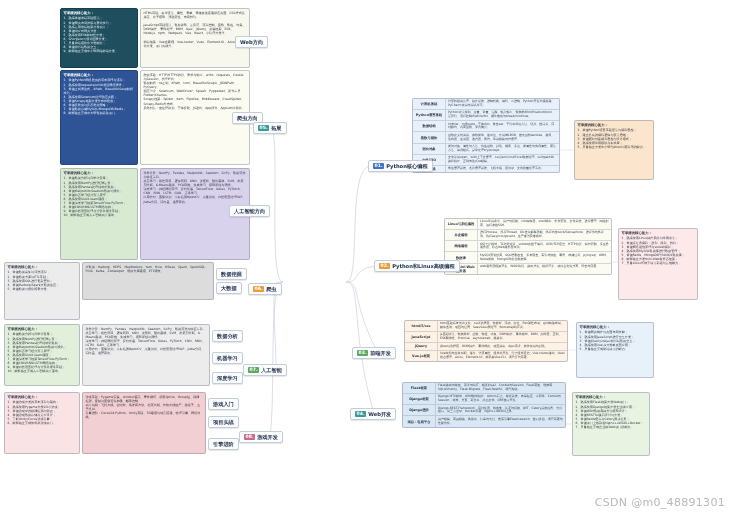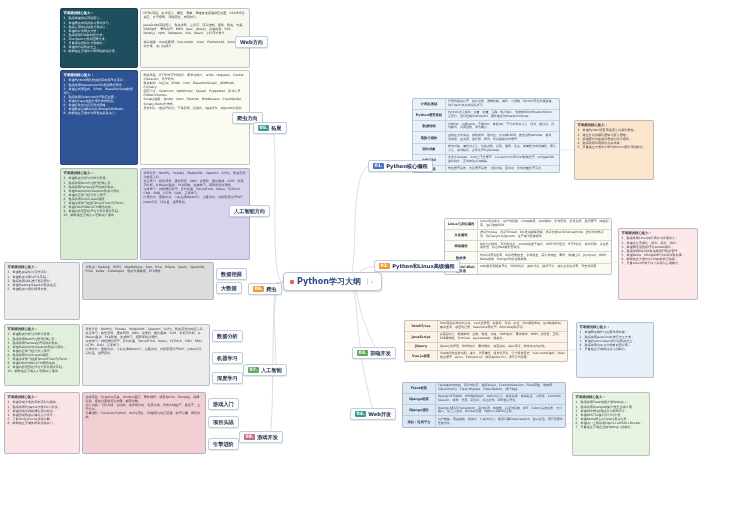--- a/index.html
+++ b/index.html
@@ -293,25 +293,20 @@
   </div>
   <div class="chip c-pink" style="left:208px;top:438px;">
     <span>引擎进阶</span>
   </div>
 
   <div class="chip c-pink" style="left:239px;top:431px;">
     <span class="num">08.</span>
     <span>游戏开发</span>
   </div>
 
-  <div class="center-node">
-    <span class="center-dot"></span>
-    <span>Python学习大纲</span>
-    <span class="center-caret">›</span>
-  </div>
 
   <div class="chip" style="left:368px;top:160px;">
     <span class="num">01.</span>
     <span>Python核心编程</span>
   </div>
 
   <div class="tbl bg-blue2" style="left:412px;top:98px;width:148px;">
     <div class="row">
       <div class="k">计算机基础</div>
       <div class="v">计算机组成原理、操作系统、进制转换、编码、二进制、Python开发环境搭建、PyCharm使用与调试技巧。</div>
@@ -451,13 +446,14 @@
     <span class="ttl">可掌握的核心能力：</span>
     <span style="white-space:pre-line;">1、熟练使用Flask框架开发Web项目；
 2、熟练使用Django框架开发企业级应用；
 3、掌握ORM数据库操作与模型设计；
 4、掌握RESTful接口设计与开发；
 5、掌握Redis缓存与Celery异步任务；
 6、掌握项目上线部署Nginx+uWSGI+Docker；
 7、具备独立完成企业级Web项目的能力。</span>
   </div>
 
+  <div class="watermark">CSDN @m0_48891301</div>
 </div>
 
 </body></html>

